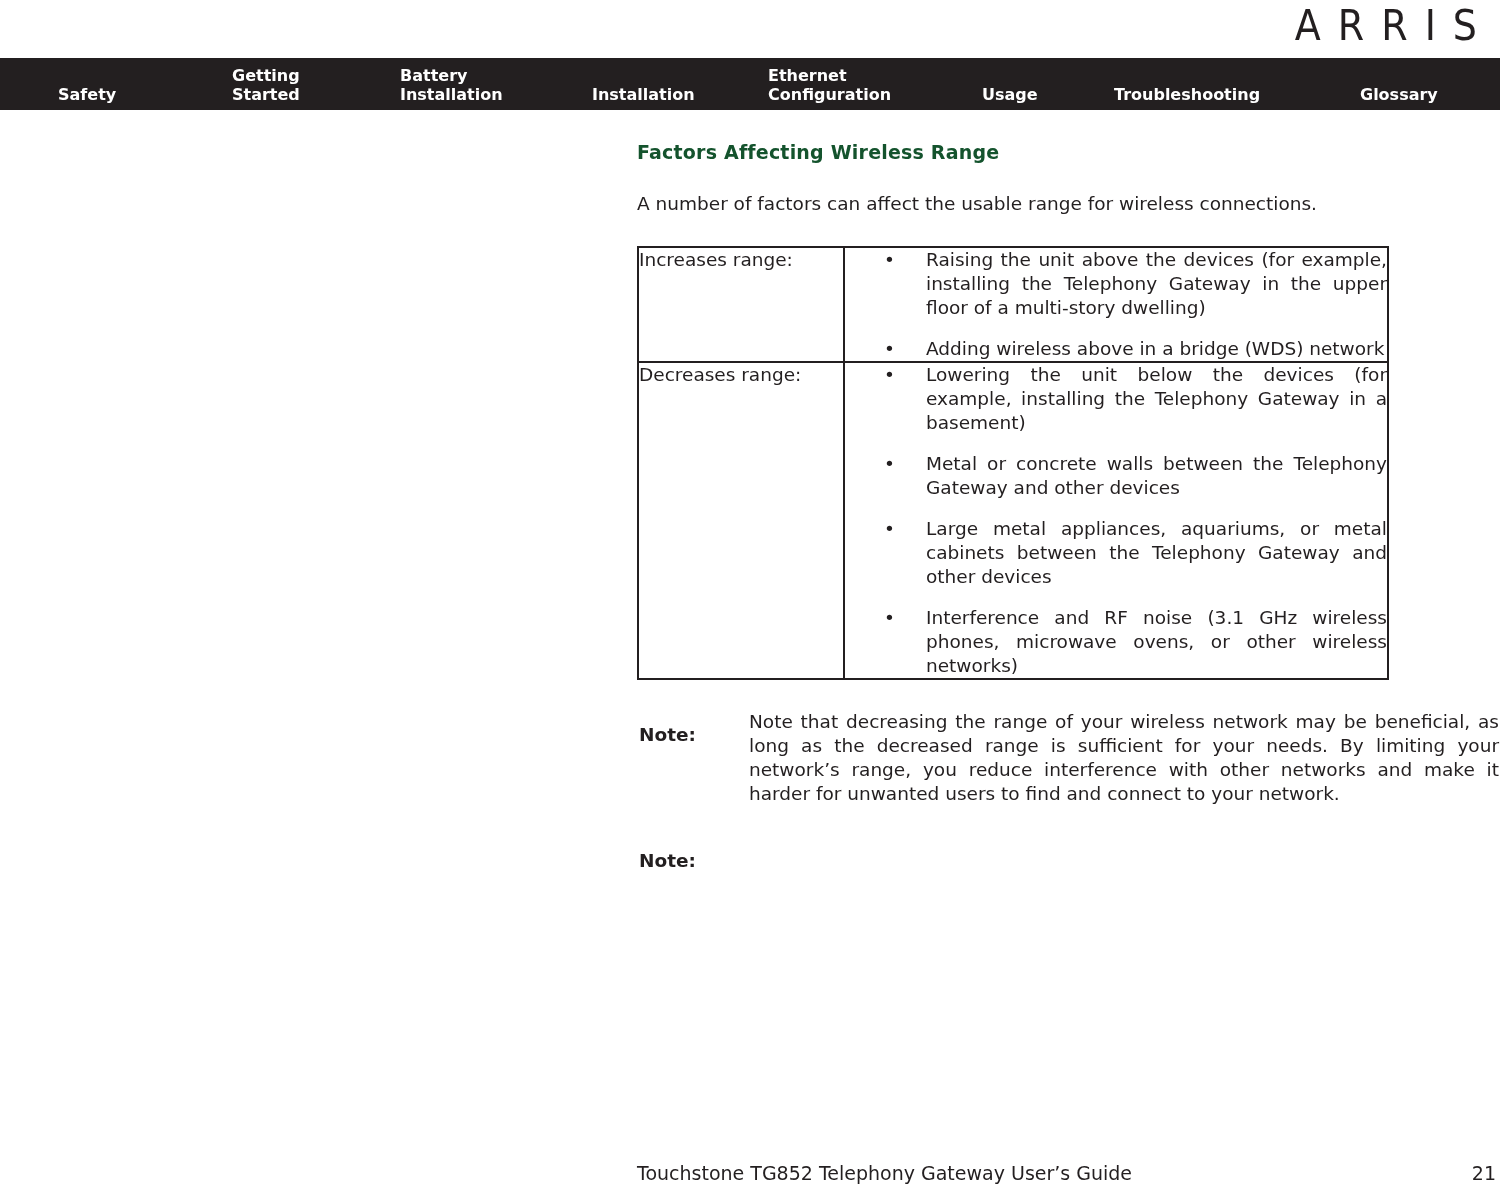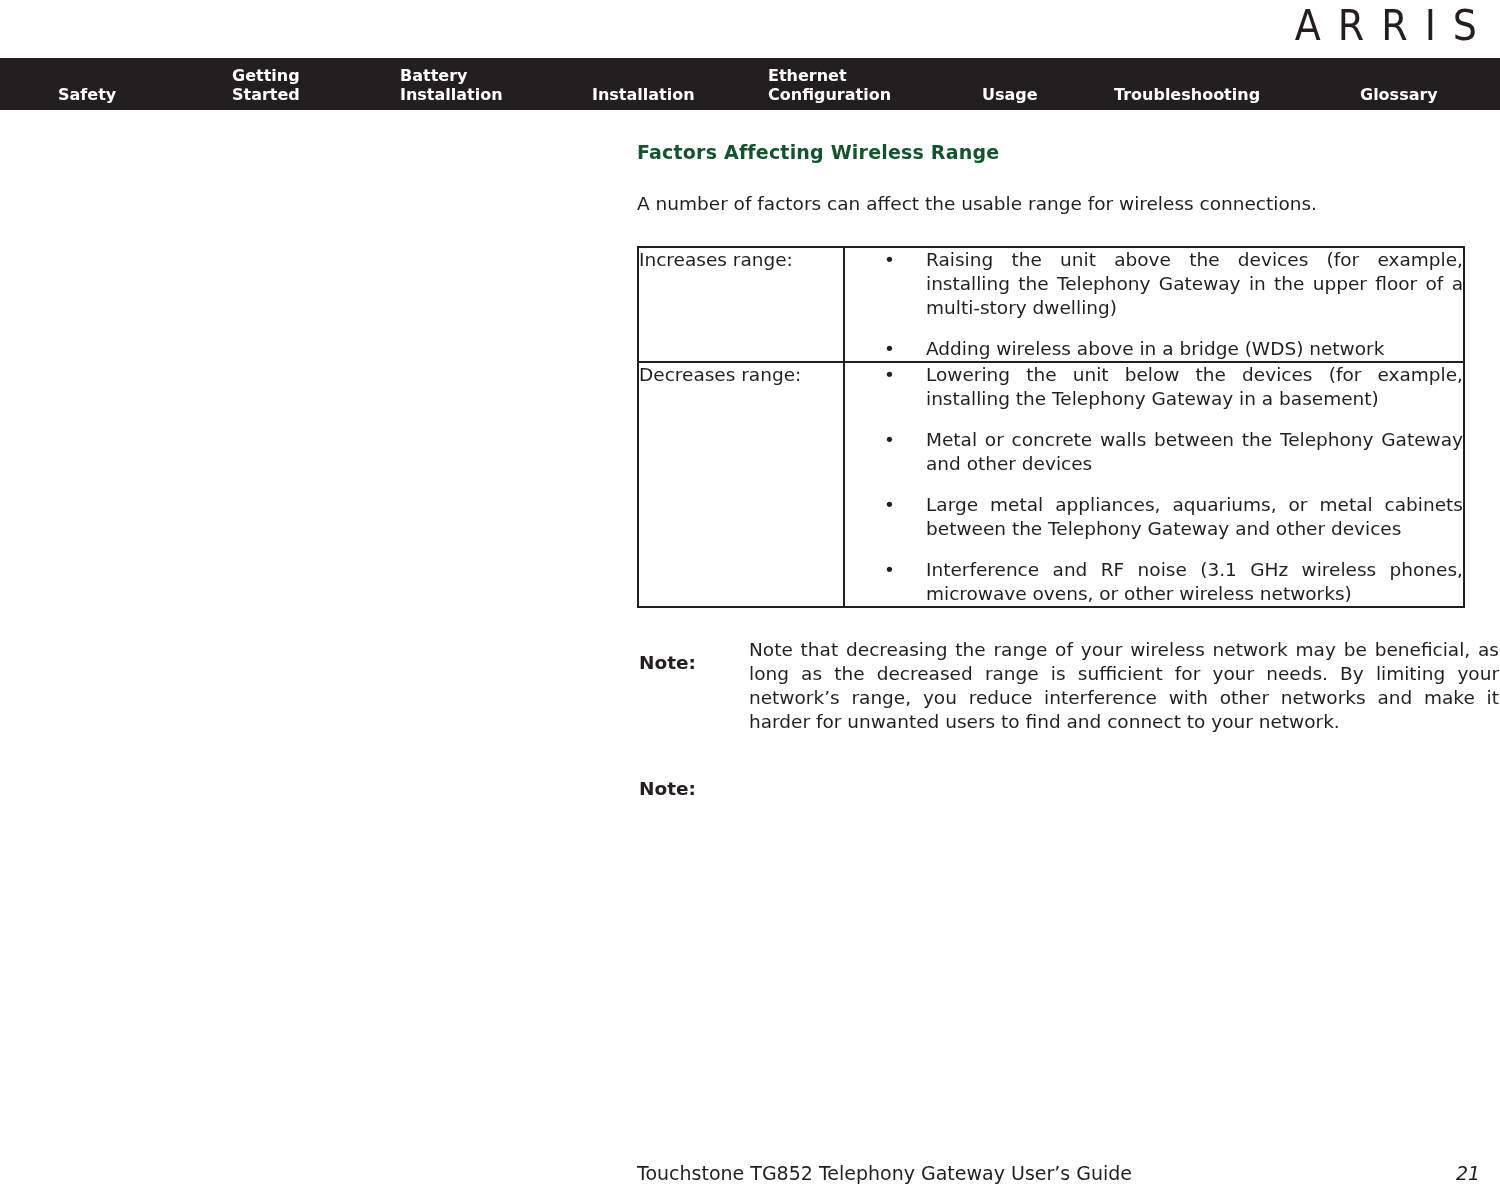--- a/index.html
+++ b/index.html
@@ -84,21 +84,21 @@
     line-height: 24px;
     margin: 28px 0 11px 0;
     padding: 0;
     color: #231f20;
   }
 
   
   table.factors {
     margin-top: 30px;
     border-collapse: collapse;
-    width: 828px;
+    width: 752px;
     table-layout: fixed;
     border: 2px solid #231f20;
   }
   table.factors td {
     border: 2px solid #231f20;
     vertical-align: top;
     padding: 0;
   }
   td.label-cell {
     width: 204px;
@@ -169,22 +169,21 @@
     align-items: baseline;
     justify-content: space-between;
     font-size: 19px;
     line-height: 24px;
     color: #231f20;
     gap: 20px;
   }
   .footer .page-num {
     font-size: 19px;
     min-width: 40px;
-    text-align: left;
-    font-style: italic;
+    text-align: right;
   }
 </style>
 </head>
 <body>
 
 <div class="brand">
   <span class="brand-text">ARRIS</span>
 </div>
 
 <nav class="navbar" id="navbar" style="background: rgb(35, 31, 32);">

